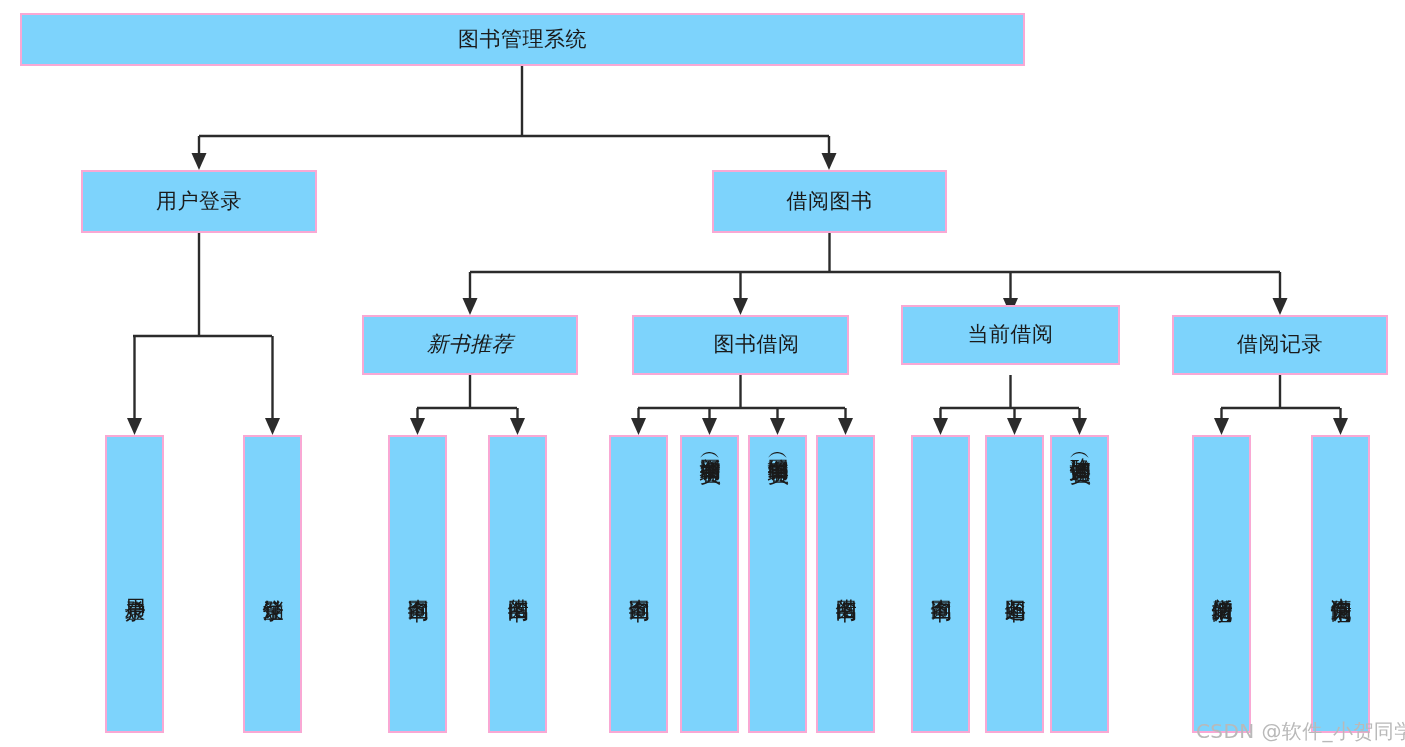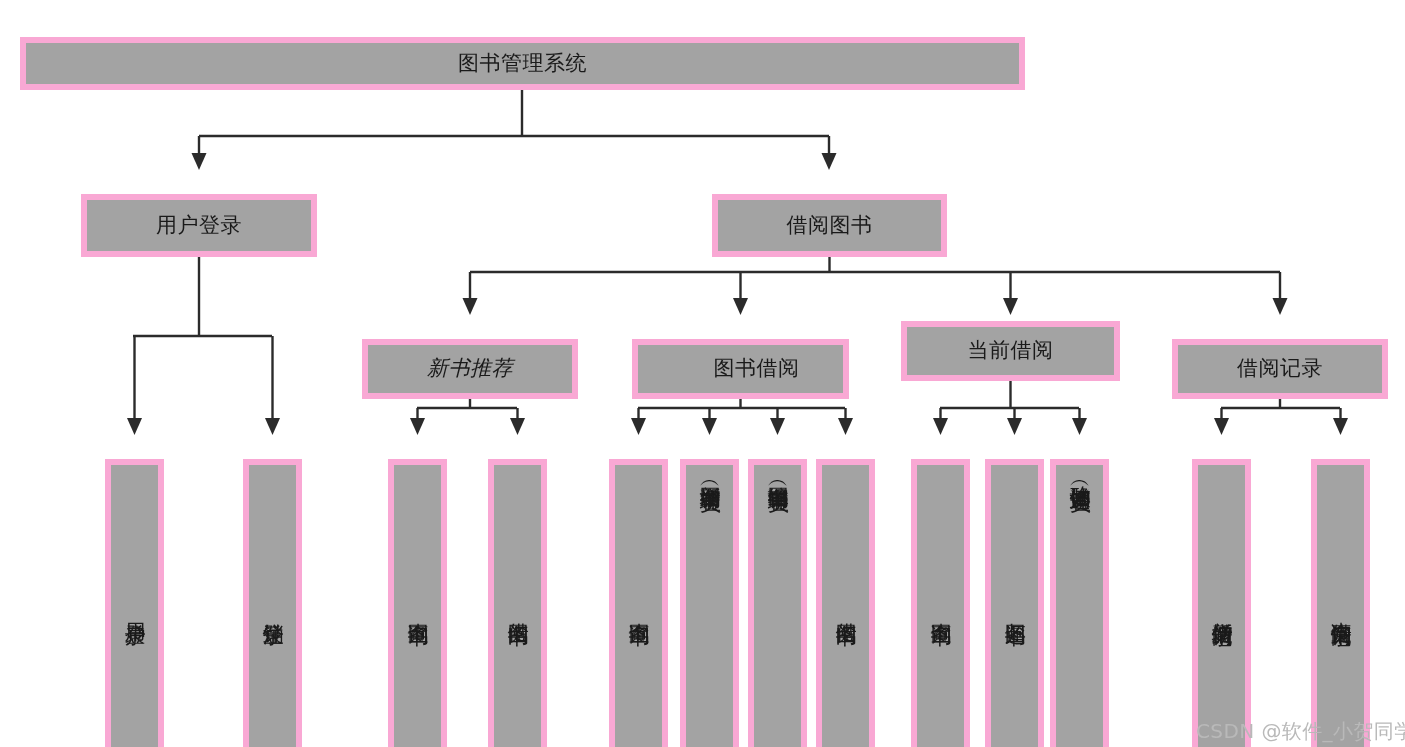--- a/index.html
+++ b/index.html
@@ -24,27 +24,26 @@
     position: absolute;
     top: 0;
     left: 0;
     width: 1405px;
     height: 747px;
     display: block;
   }
   .node-box {
     position: absolute;
     box-sizing: border-box;
-    background: #a3a3a3;
-    border: 6px solid #f9a8d4;
+    background: #7dd3fc;
+    border: 2px solid #f9a8d4;
     display: flex;
     align-items: center;
     justify-content: center;
     overflow: hidden;
-    margin-top: 24px;
   }
   .node-label-h {
     font-size: 21px;
     color: #1a1a1a;
     line-height: 1.1;
     letter-spacing: 0.5px;
     white-space: nowrap;
     font-family: "DejaVu Sans", "Liberation Sans", sans-serif;
   }
   .node-label-v {
@@ -142,21 +141,21 @@
       </div>
       <div class="node-box" style="left: 712px; top: 170px; width: 235px; height: 63px;">
         <span class="node-label-h">借阅图书</span>
       </div>
       <div class="node-box" style="left: 362px; top: 315px; width: 216px; height: 60px; font-style: italic;">
         <span class="node-label-h">新书推荐</span>
       </div>
       <div class="node-box" style="left: 632px; top: 315px; width: 217px; height: 60px; padding-left: 32px;">
         <span class="node-label-h">图书借阅</span>
       </div>
-      <div class="node-box" style="left: 901px; top: 297px; width: 219px; height: 60px;">
+      <div class="node-box" style="left: 901px; top: 305px; width: 219px; height: 60px;">
         <span class="node-label-h">当前借阅</span>
       </div>
       <div class="node-box" style="left: 1172px; top: 315px; width: 216px; height: 60px;">
         <span class="node-label-h">借阅记录</span>
       </div>
       <div class="node-box vertical centered" style="left: 105px; top: 435px; width: 59px; height: 298px;">
         <span class="node-label-v">用户登录</span>
       </div>
       <div class="node-box vertical centered" style="left: 243px; top: 435px; width: 59px; height: 298px;">
         <span class="node-label-v">注销登录</span>

